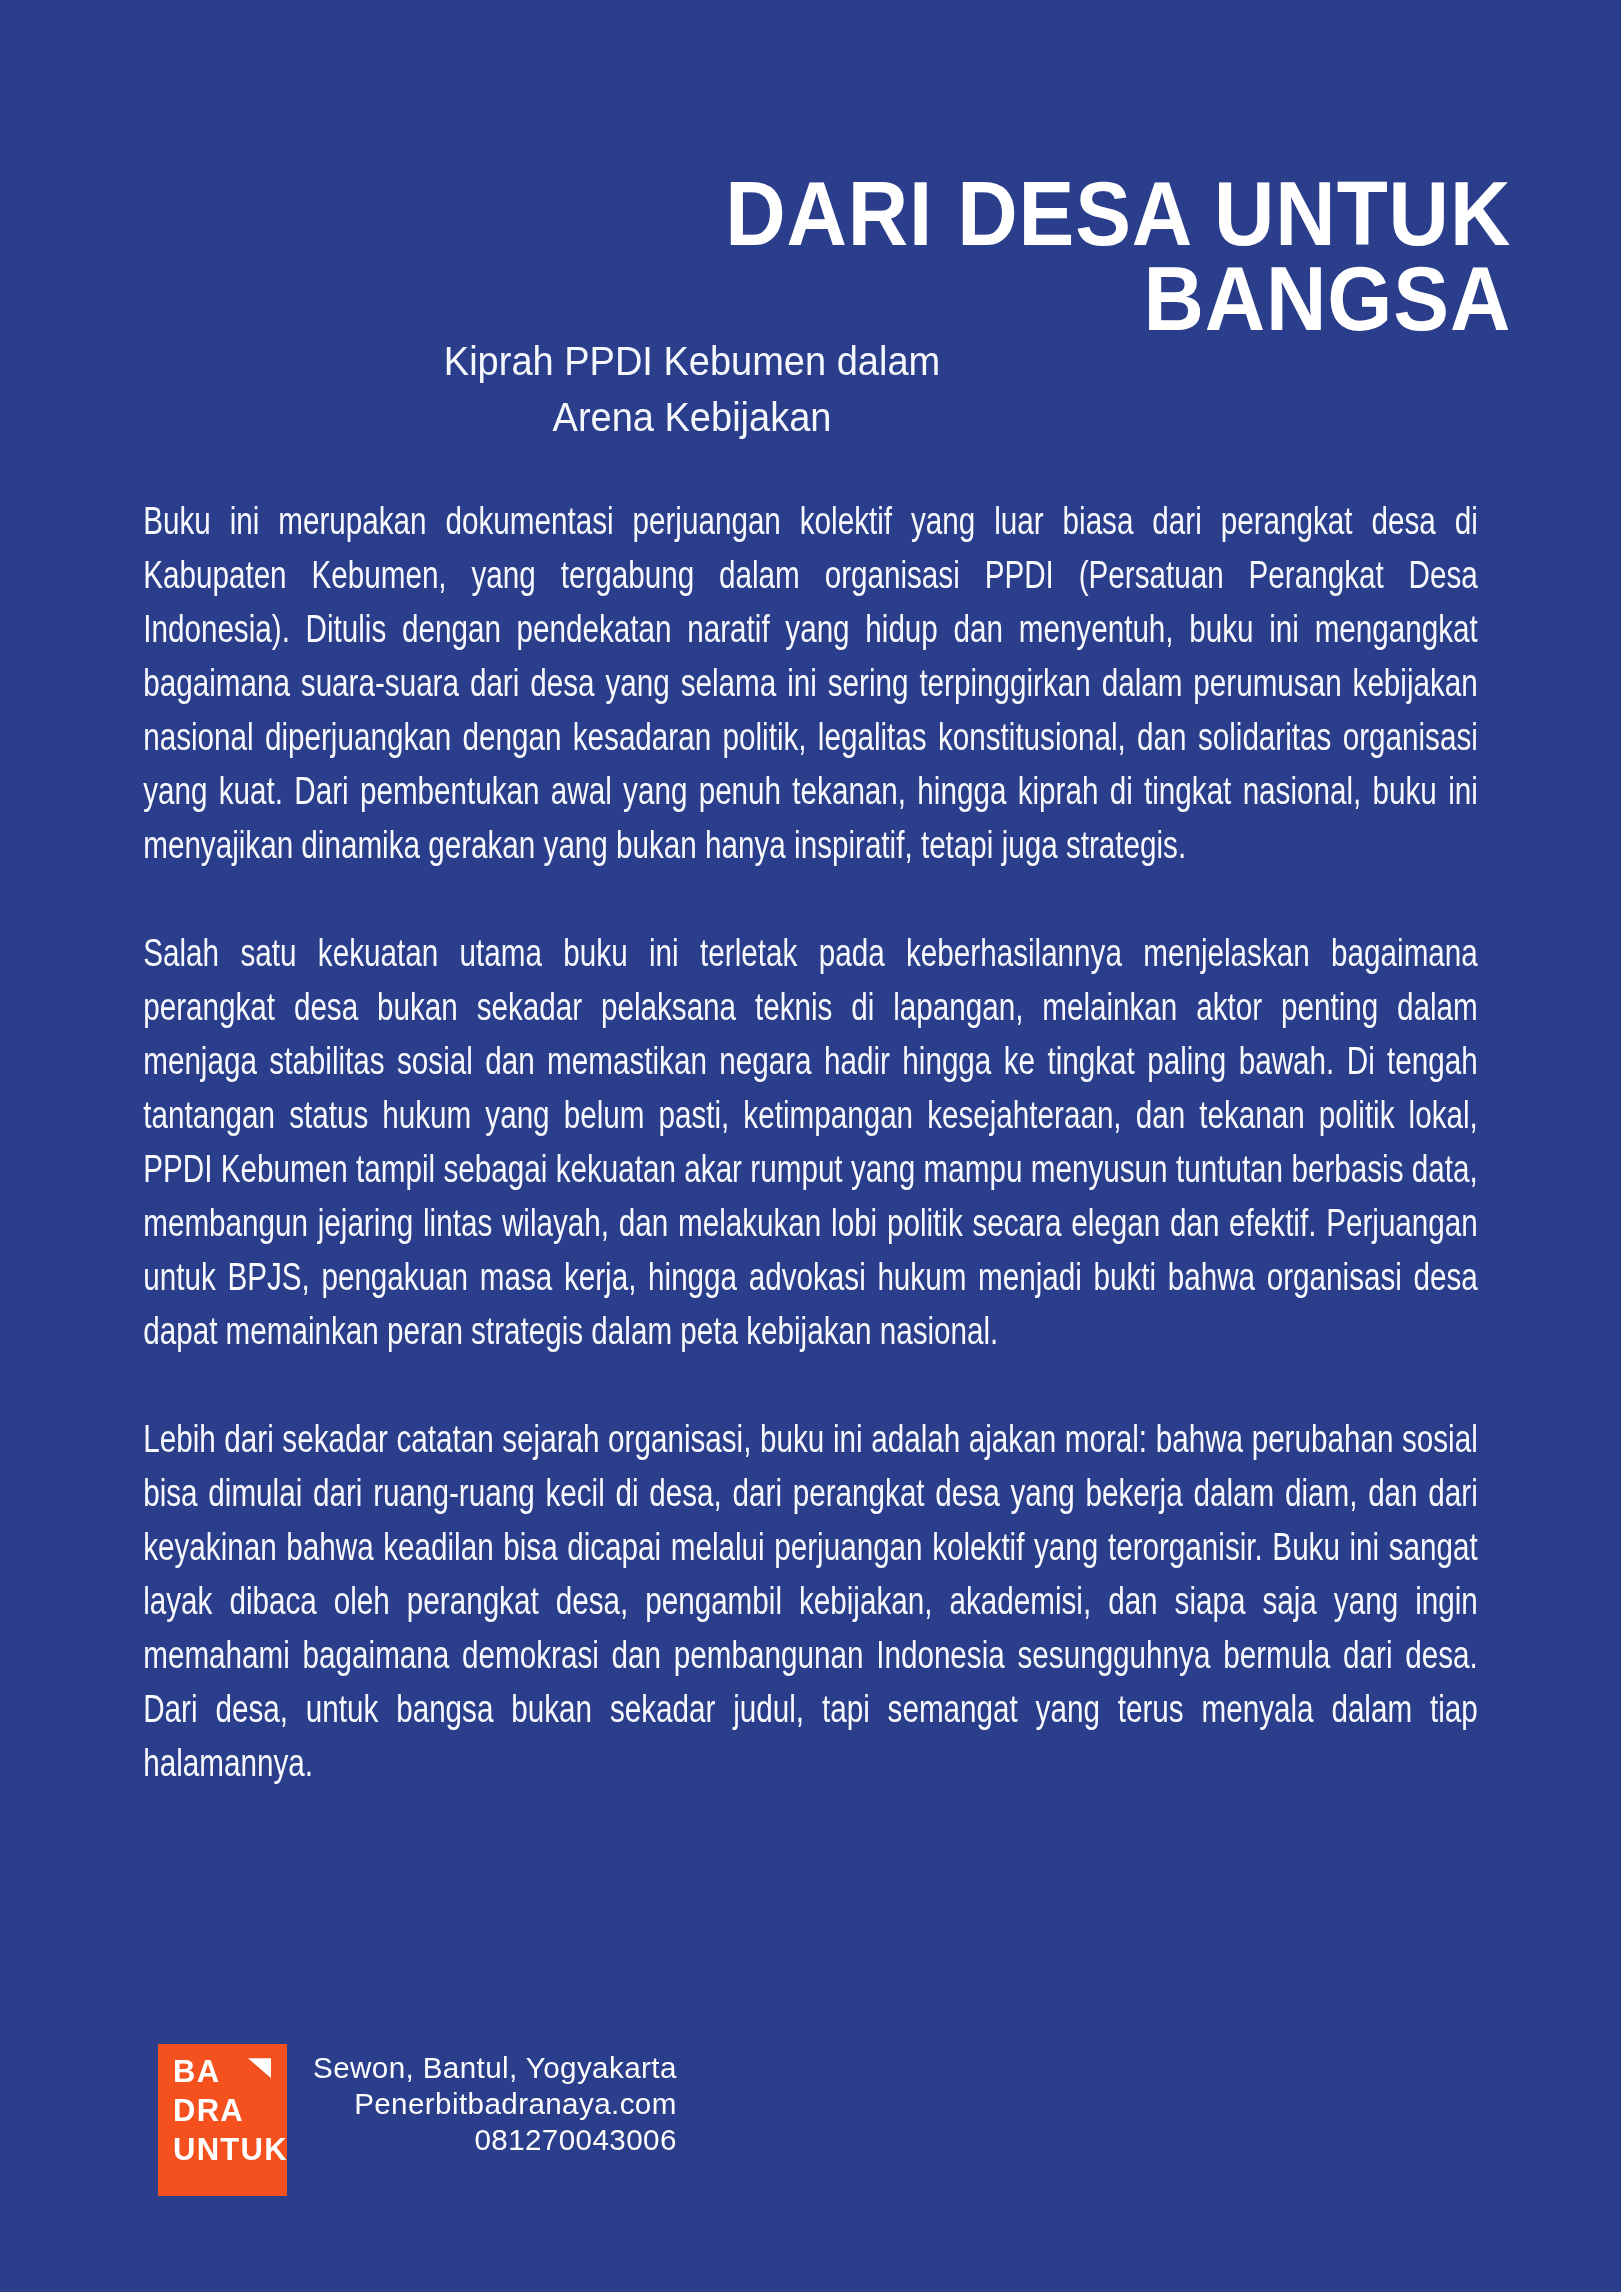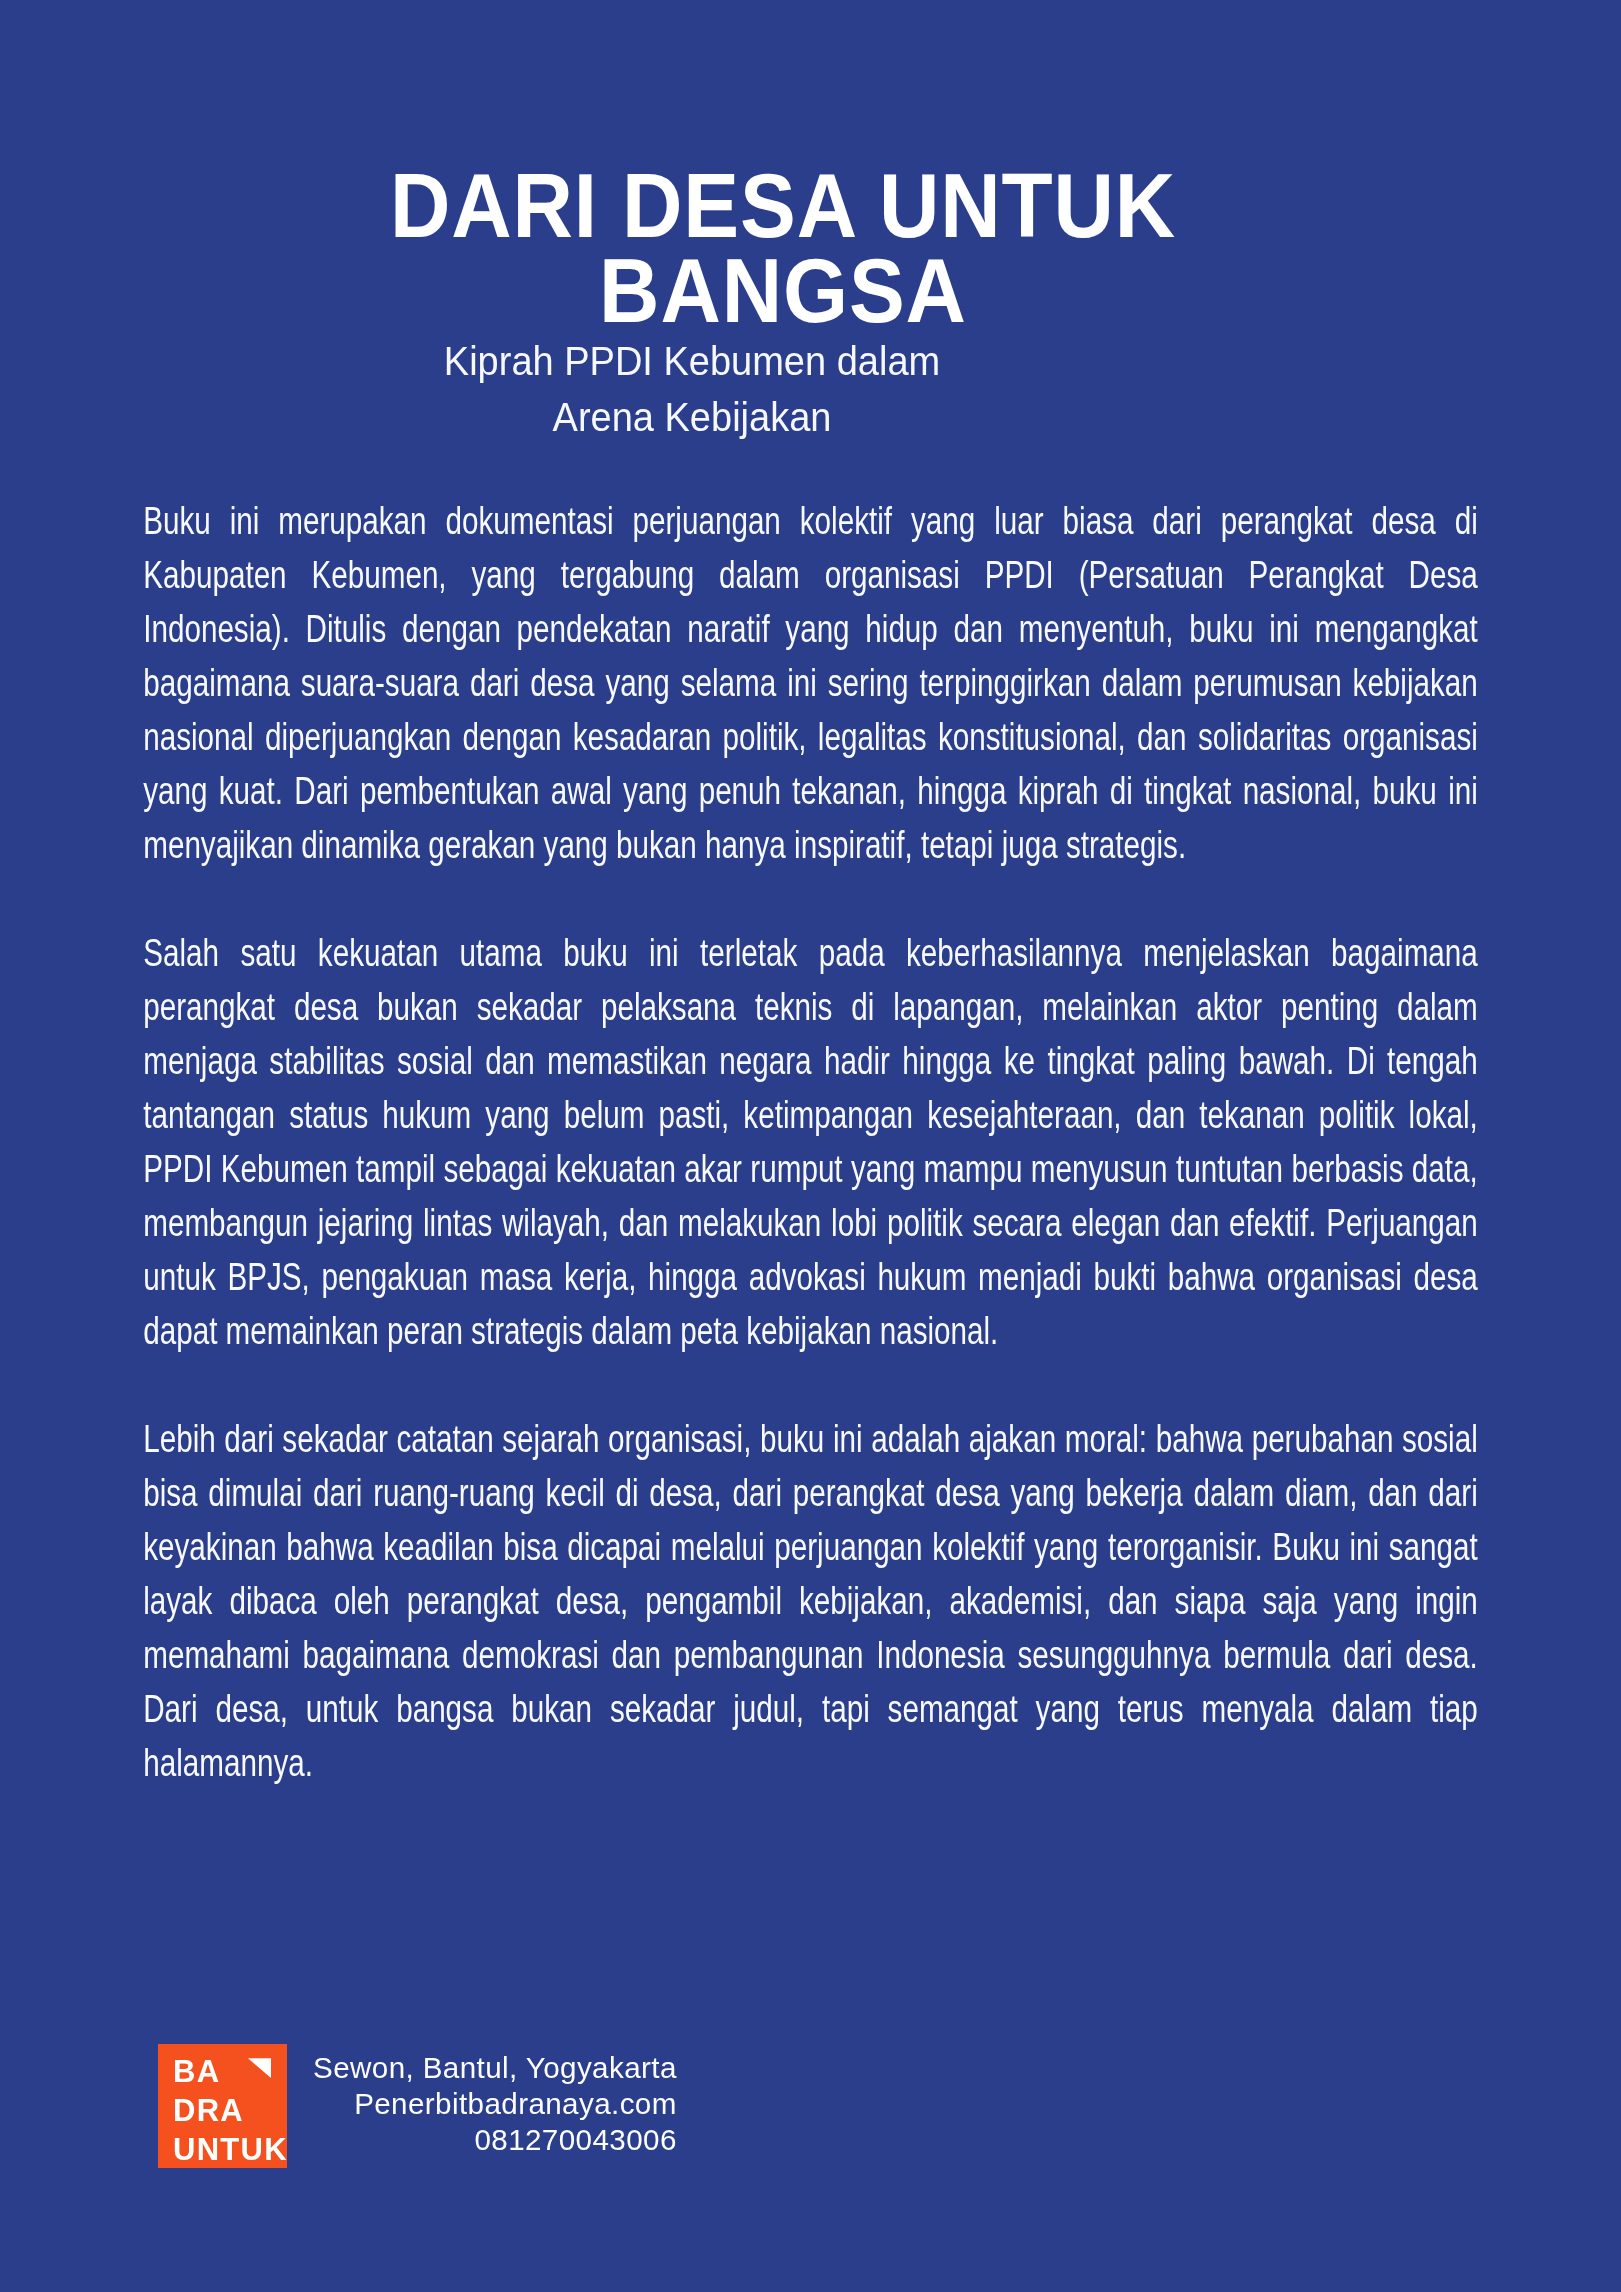--- a/index.html
+++ b/index.html
@@ -13,24 +13,24 @@
     overflow: hidden;
   }
   .page {
     position: absolute;
     inset: 0;
     background: #2A3E8C;
   }
   
   .title-block {
     position: absolute;
-    top: 164px;
+    top: 172px;
     left: 0;
     width: 1566px;
-    text-align: center;
+    text-align: right;
   }
   .title-block h1 {
     margin: 0;
     font-size: 90px;
     font-weight: 700;
     line-height: 85px;
     letter-spacing: 0.9px;
     color: #ffffff;
   }
   .title-line { display: block; transform: scaleX(0.93); transform-origin: center top; }
@@ -62,21 +62,21 @@
     line-height: 54px;
     text-align: justify;
     color: #f9fafd;
   }
   
   .logo-box {
     position: absolute;
     left: 158px;
     top: 2044px;
     width: 129px;
-    height: 124px;
+    height: 152px;
     background: #F4511E;
   }
   .logo-text {
     position: absolute;
     left: 15px;
     top: 8px;
     font-size: 31px;
     font-weight: 700;
     line-height: 39px;
     letter-spacing: 1.3px;

